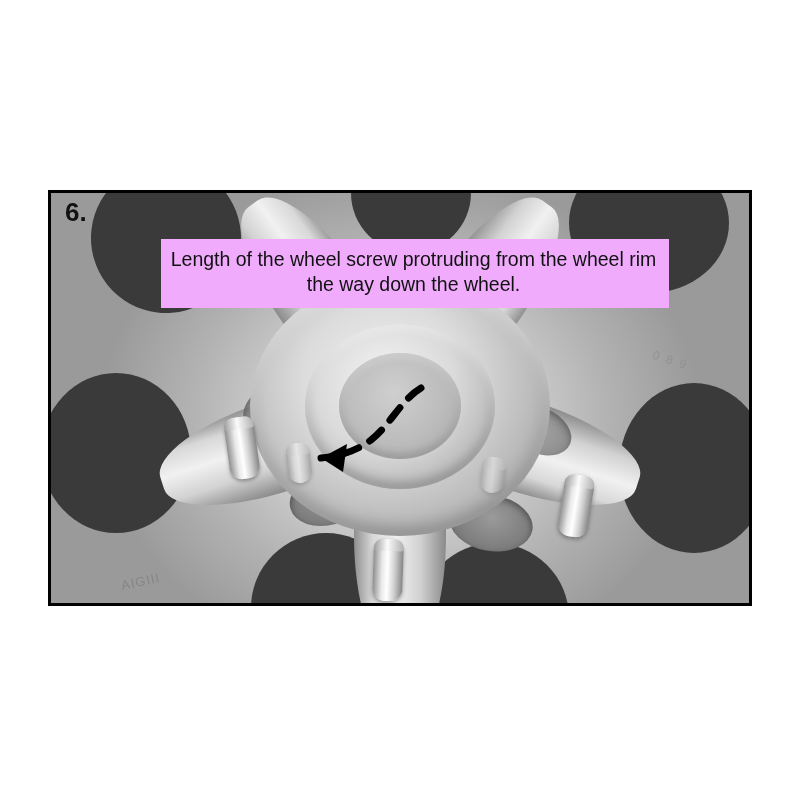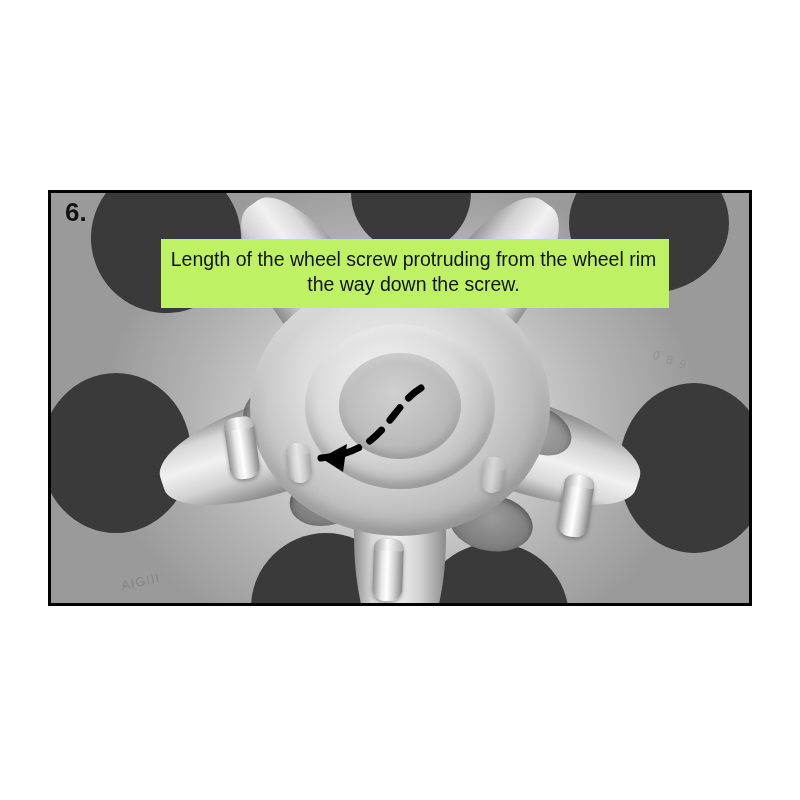--- a/index.html
+++ b/index.html
@@ -177,21 +177,21 @@
     color: #111111;
     line-height: 1;
   }
 
   
   #caption {
     position: absolute;
     left: 110px;
     top: 46px;
     width: 508px;
-    background: #bef264;
+    background: #f0abfc;
     padding: 8px 10px 10px 7px;
     box-sizing: border-box;
     text-align: center;
     font-size: 19.5px;
     line-height: 1.30;
     color: #111111;
   }
   #caption p { margin: 0; }
 
   
@@ -259,17 +259,17 @@
       <svg id="arrow" viewBox="0 0 180 120">
         <path d="M170 10 C 150 22, 140 46, 120 62 C 104 74, 88 78, 70 80" fill="none" stroke="#000000" stroke-width="7" stroke-linecap="round" stroke-dasharray="16 13"></path>
         <polygon points="70,80 96,66 92,94" fill="#000000"></polygon>
       </svg>
     </div>
 
     <div id="step-number">6.</div>
 
     <div id="caption">
       <p>Length of the wheel screw protruding from the wheel rim</p>
-      <p>the way down the screw.</p>
+      <p>the way down the wheel.</p>
     </div>
 
   </div>
 </div>
 
 </body></html>

